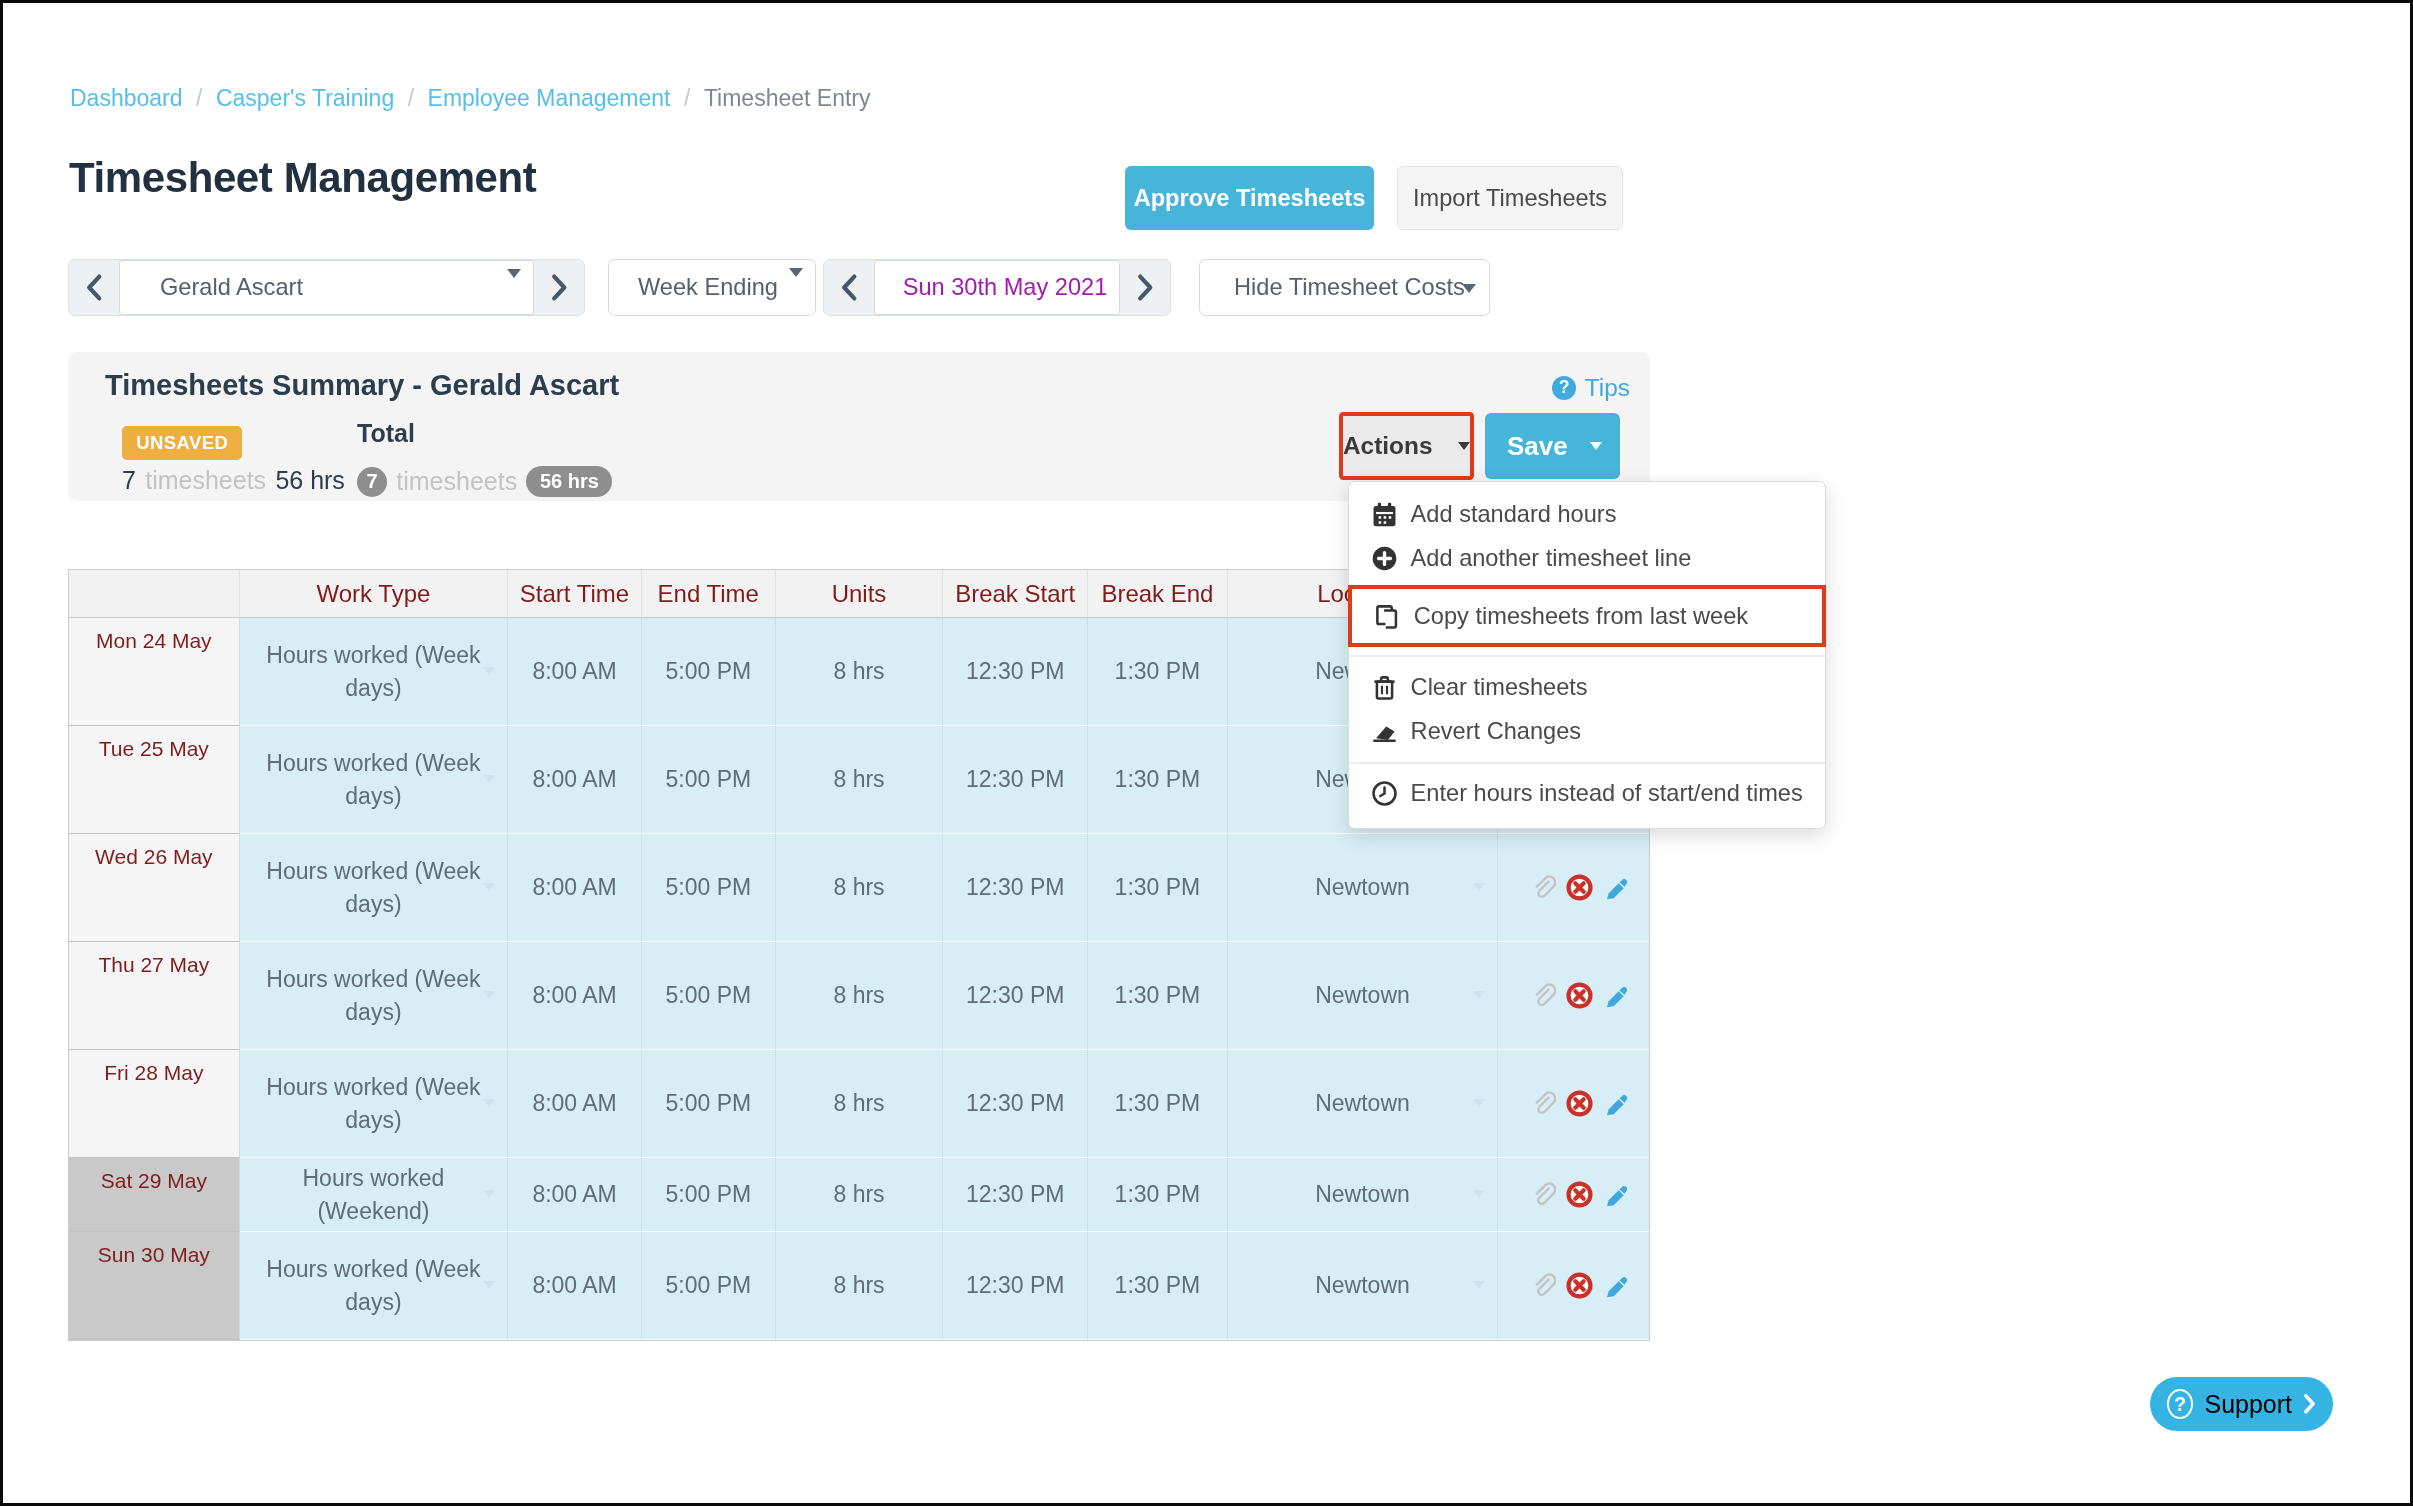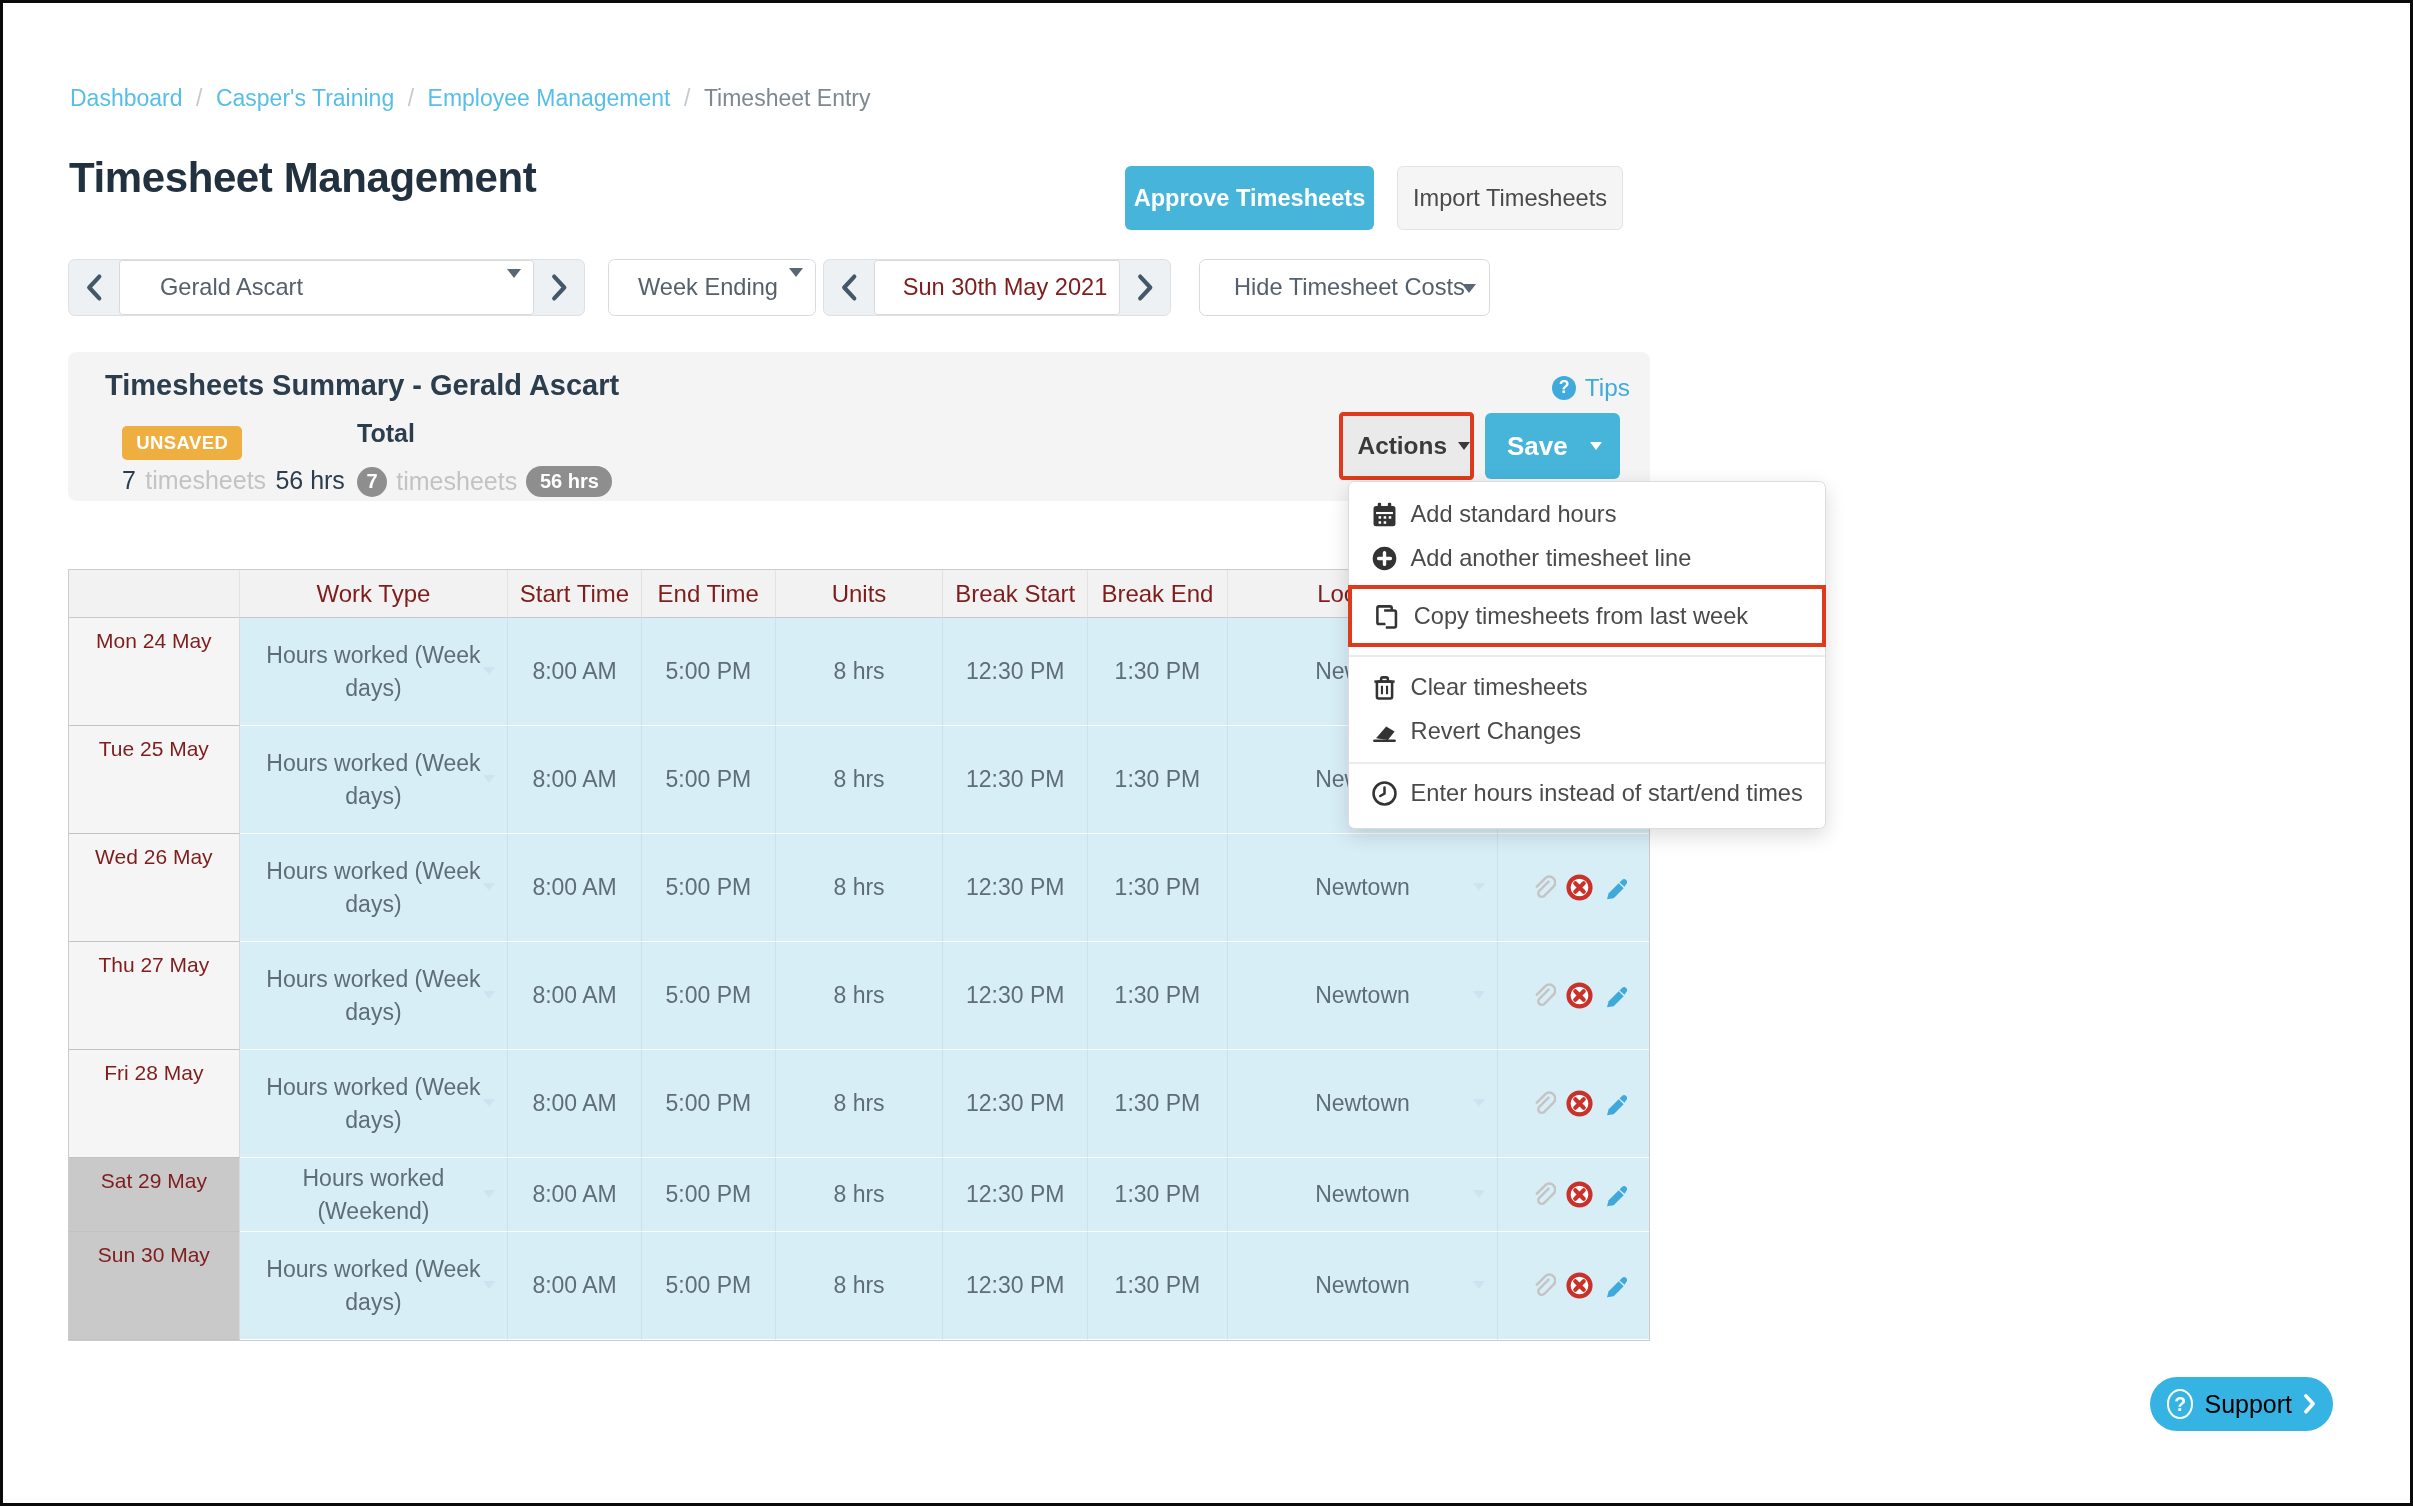--- a/index.html
+++ b/index.html
@@ -25,21 +25,21 @@
 
   
   .nav-group { position:absolute; top:256px; height:57px; background:#eef1f3;
                border:1.7px solid #dde1e4; border-radius:6.7px; display:flex; align-items:stretch; }
   .grp-emp  { left:65px;  width:517px; }
   .grp-date { left:820px; width:348px; }
   .chev-btn { width:50px; display:flex; align-items:center; justify-content:center; cursor:pointer; }
   .sel-white { position:relative; flex:1; background:#fff; border:0.8px solid #d6dadd;
                border-radius:3.4px; display:flex; align-items:center; }
   .sel-white .val { padding-left:40px; font-size:23.6px; color:#55606a; }
-  .grp-date .sel-white .val { padding-left:16px; width:100%; text-align:center; color:#7f1d1d; }
+  .grp-date .sel-white .val { padding-left:16px; width:100%; text-align:center; color:#a21caf; }
   .caret { width:0; height:0; border-left:7.6px solid transparent; border-right:7.6px solid transparent;
            border-top:9.3px solid #5a6773; }
   .caret-tr { position:absolute; top:8.4px; right:11.8px; }
   .select-box { position:absolute; top:256px; height:57px; background:#fff;
                 border:1.7px solid #d6dadd; border-radius:6.7px; display:flex;
                 align-items:center; cursor:pointer; }
   .box-week  { left:605px;  width:208px; padding-left:29px; }
   .box-costs { left:1196px; width:291px; padding-left:34px; }
   .select-box .val { font-size:23.6px; color:#55606a; }
 
@@ -59,21 +59,21 @@
                   background:#8e8e8e; color:#fff; font-size:20px; font-weight:bold;
                   align-items:center; justify-content:center; }
   .pill-badge { display:inline-flex; background:#8e8e8e; color:#fff; font-size:20px;
                 font-weight:bold; padding:4.2px 13.5px; border-radius:16px; }
   .tips { position:absolute; left:1484px; top:22px; display:flex; gap:8.4px; align-items:center; cursor:pointer; }
   .tips-q { width:24.4px; height:24.4px; border-radius:50%; background:#41aadd; color:#fff;
             font-size:17.7px; font-weight:bold; display:flex; align-items:center; justify-content:center; }
   .tips-label { color:#41aadd; font-size:24.4px; }
   .actions-btn { position:absolute; left:1271px; top:60px; width:135px; height:68px;
                  background:#eaeaea; border:4.2px solid #dd3b1b; border-radius:4.2px;
-                 display:flex; align-items:center; justify-content:flex-end; gap:11px;
+                 display:flex; align-items:center; justify-content:space-between; gap:11px;
                  font-size:24.4px; color:#3a3a3a; font-weight:bold; cursor:pointer; }
   .actions-btn .caret { border-top-color:#3a3a3a; border-left-width:6.7px; border-right-width:6.7px; border-top-width:8.4px;}
   .save-btn { position:absolute; left:1417px; top:61px; width:135px; height:66px;
               background:#47b4d9; border-radius:5.9px; display:flex; align-items:center;
               cursor:pointer; }
   .save-btn .save-txt { flex:1; text-align:center; color:#fff; font-size:26px; font-weight:bold; }
   .save-btn .caret { border-top-color:#fff; margin-right:18.5px; border-left-width:6.7px; border-right-width:6.7px; border-top-width:8.4px;}
 
   
   .ttable { position:absolute; left:65px; top:566px; width:1582px;

